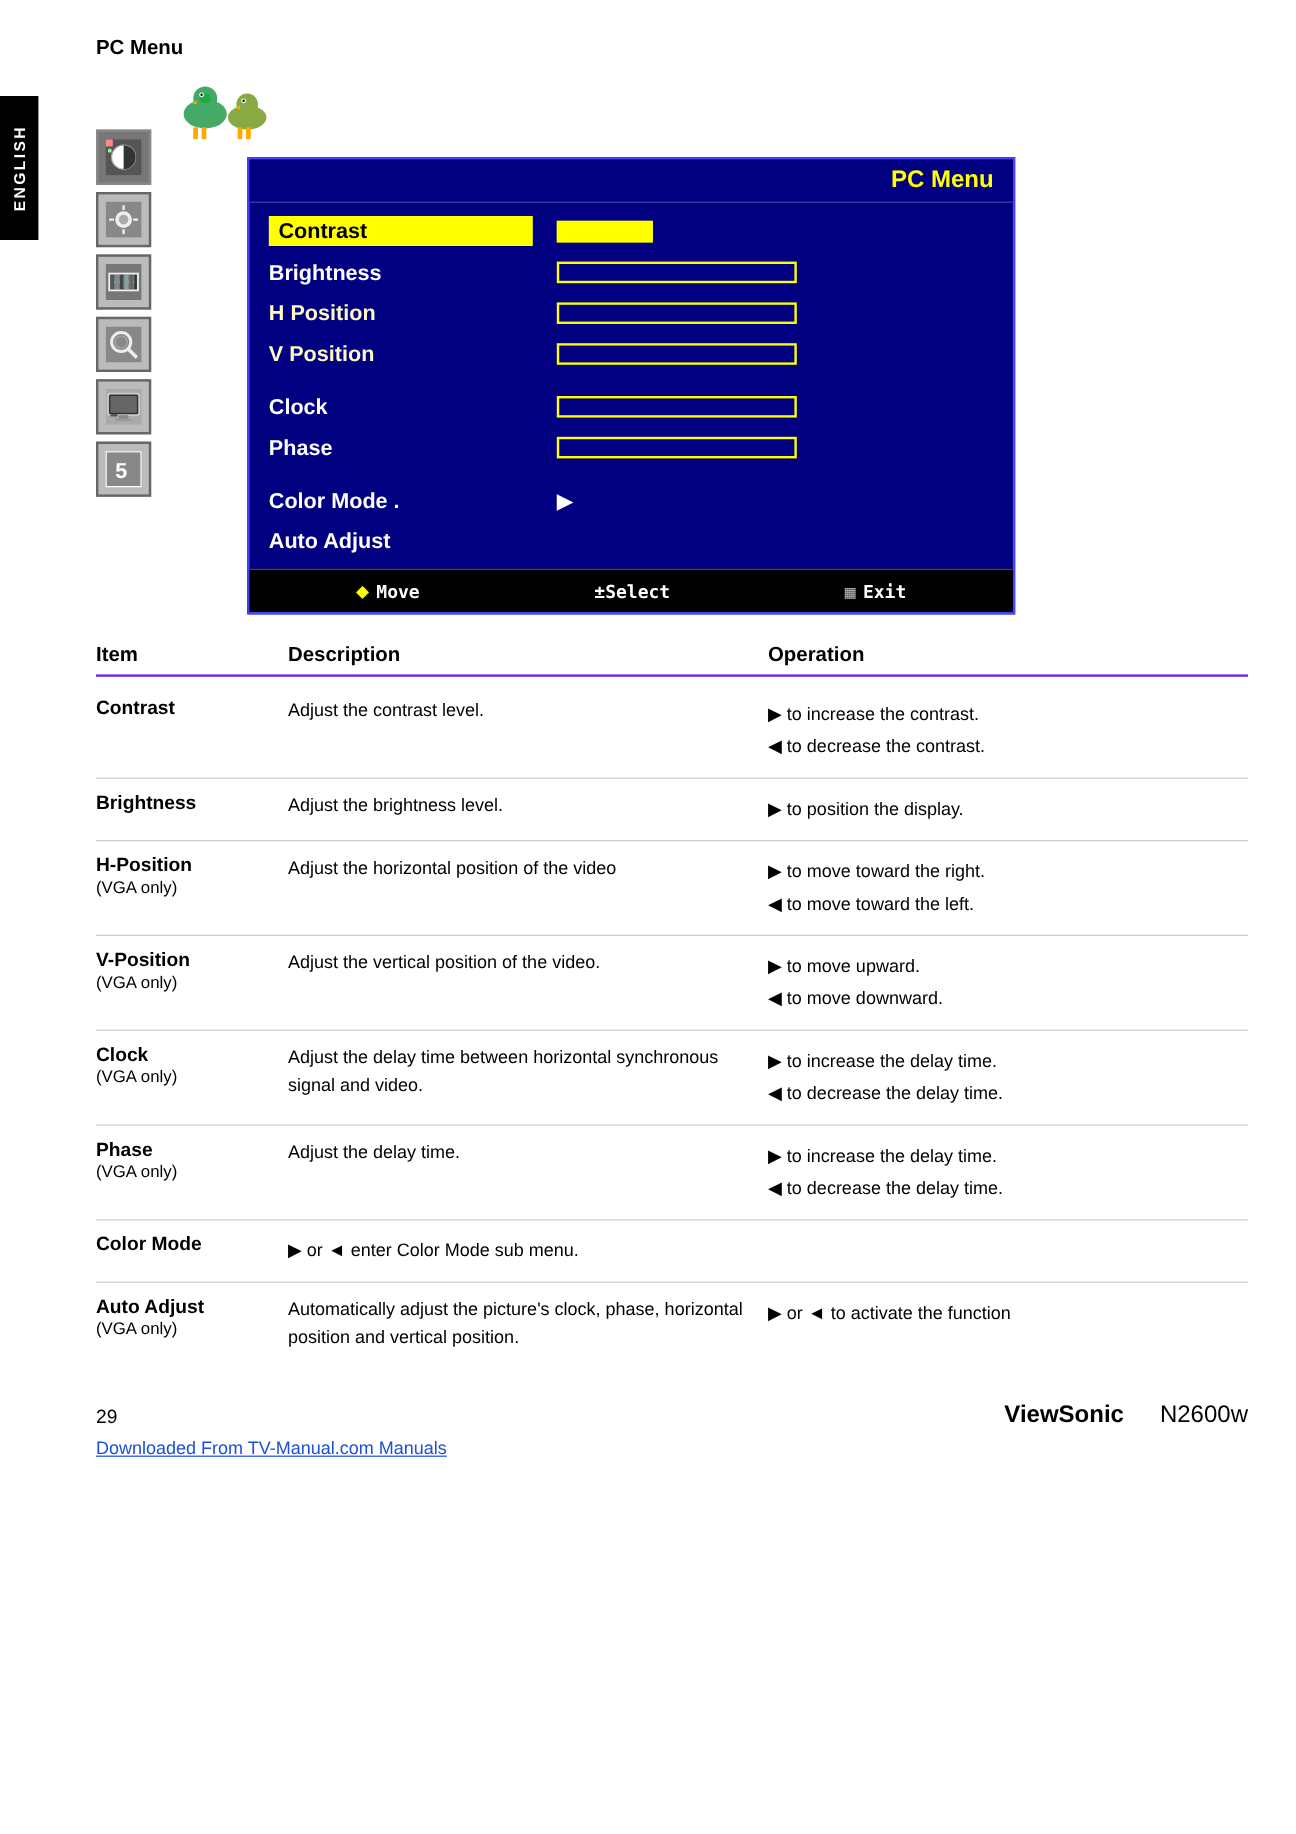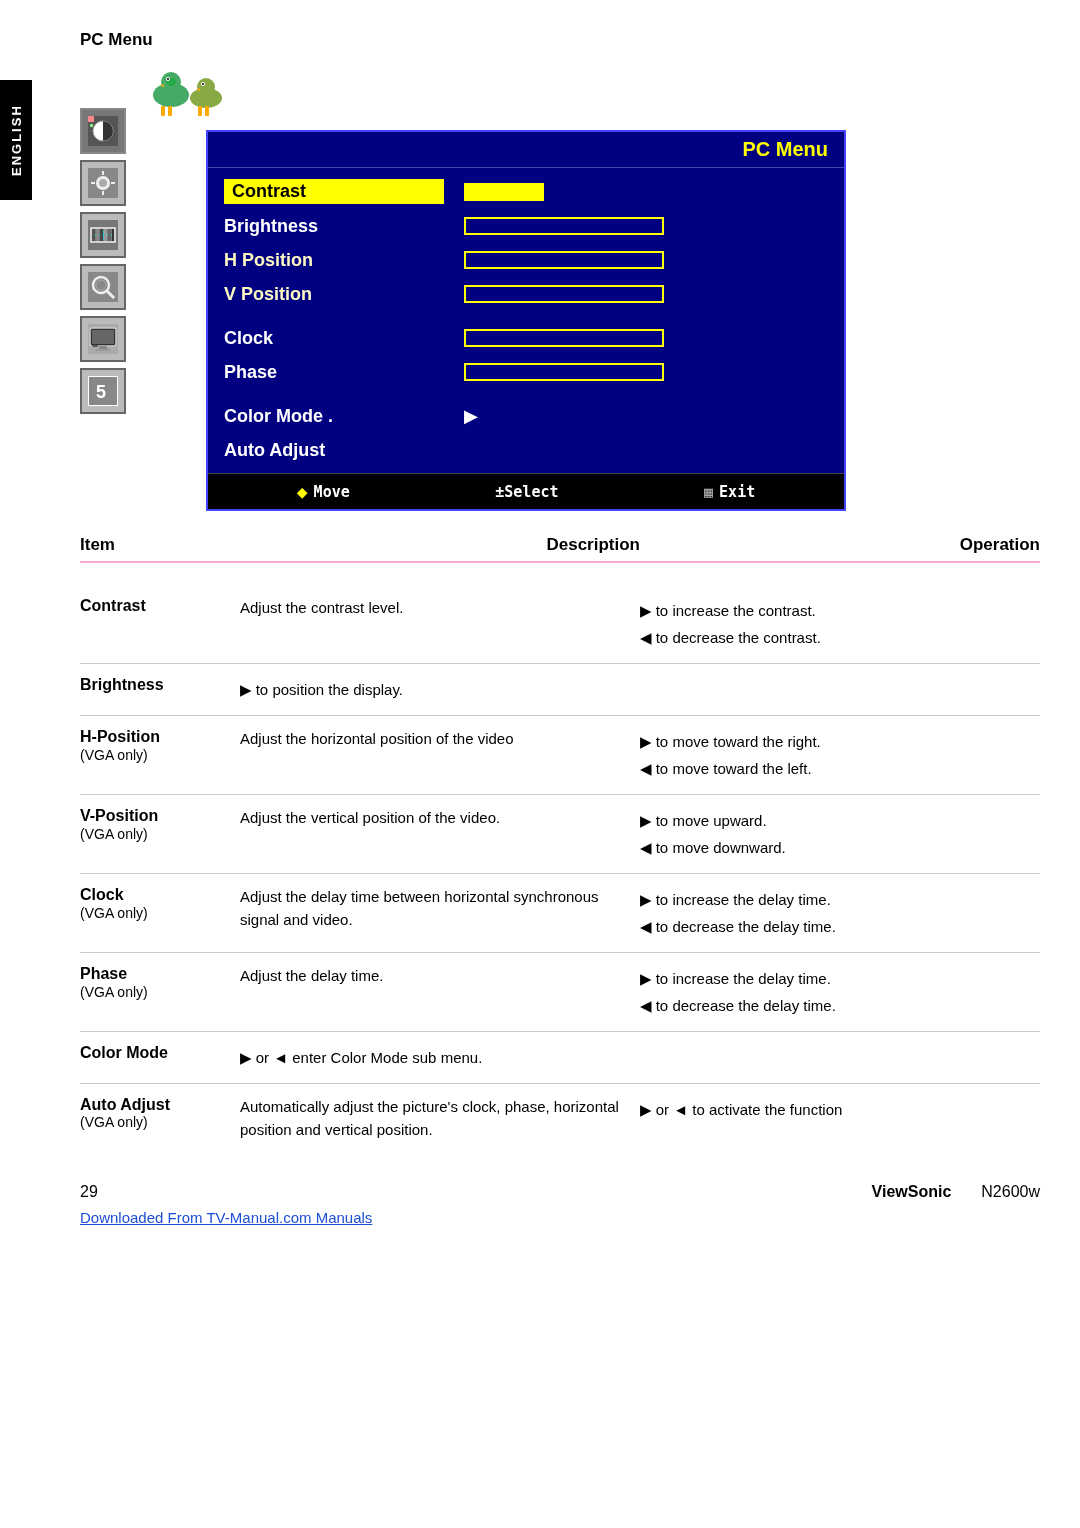--- a/index.html
+++ b/index.html
@@ -155,29 +155,29 @@
 
     
     .table-section {
       margin-top: 24px;
       width: 100%;
     }
 
     .table-header {
       display: grid;
       grid-template-columns: 160px 1fr 1fr;
-      border-bottom: 2px solid #f9a8d4;
+      border-bottom: 2px solid #6d28d9;
       padding-bottom: 6px;
-      margin-bottom: 22px;
+      margin-bottom: 6px;
     }
 
     .table-header-cell {
       font-weight: bold;
       font-size: 17px;
-      text-align: right;
+      text-align: left;
     }
 
     .table-header-cell:first-child {
       text-align: left;
     }
 
     .table-row {
       display: grid;
       grid-template-columns: 160px 1fr 1fr;
       border-bottom: 1px solid #ccc;
@@ -227,21 +227,21 @@
       gap: 20px;
     }
 
     .page-number {
       font-size: 16px;
     }
 
     .brand-info {
       display: flex;
       gap: 30px;
-      font-size: 16px;
+      font-size: 20px;
       align-items: flex-end;
     }
 
     .brand-name {
       font-weight: bold;
     }
 
     .download-link {
       color: #1d4ed8;
       text-decoration: underline;
@@ -476,20 +476,21 @@
       <div class="col-item">Contrast</div>
       <div class="col-desc">Adjust the contrast level.</div>
       <div class="col-op">
         <div class="arrow-right">to increase the contrast.</div>
         <div class="arrow-left">to decrease the contrast.</div>
       </div>
     </div>
 
     <div class="table-row">
       <div class="col-item">Brightness</div>
+      <div class="col-desc">Adjust the brightness level.</div>
       <div class="col-op">
         <div class="arrow-right">to position the display.</div>
       </div>
     </div>
 
     <div class="table-row">
       <div class="col-item">
         <span>H-Position</span><br>
         <span class="sub">(VGA only)</span>
       </div>

